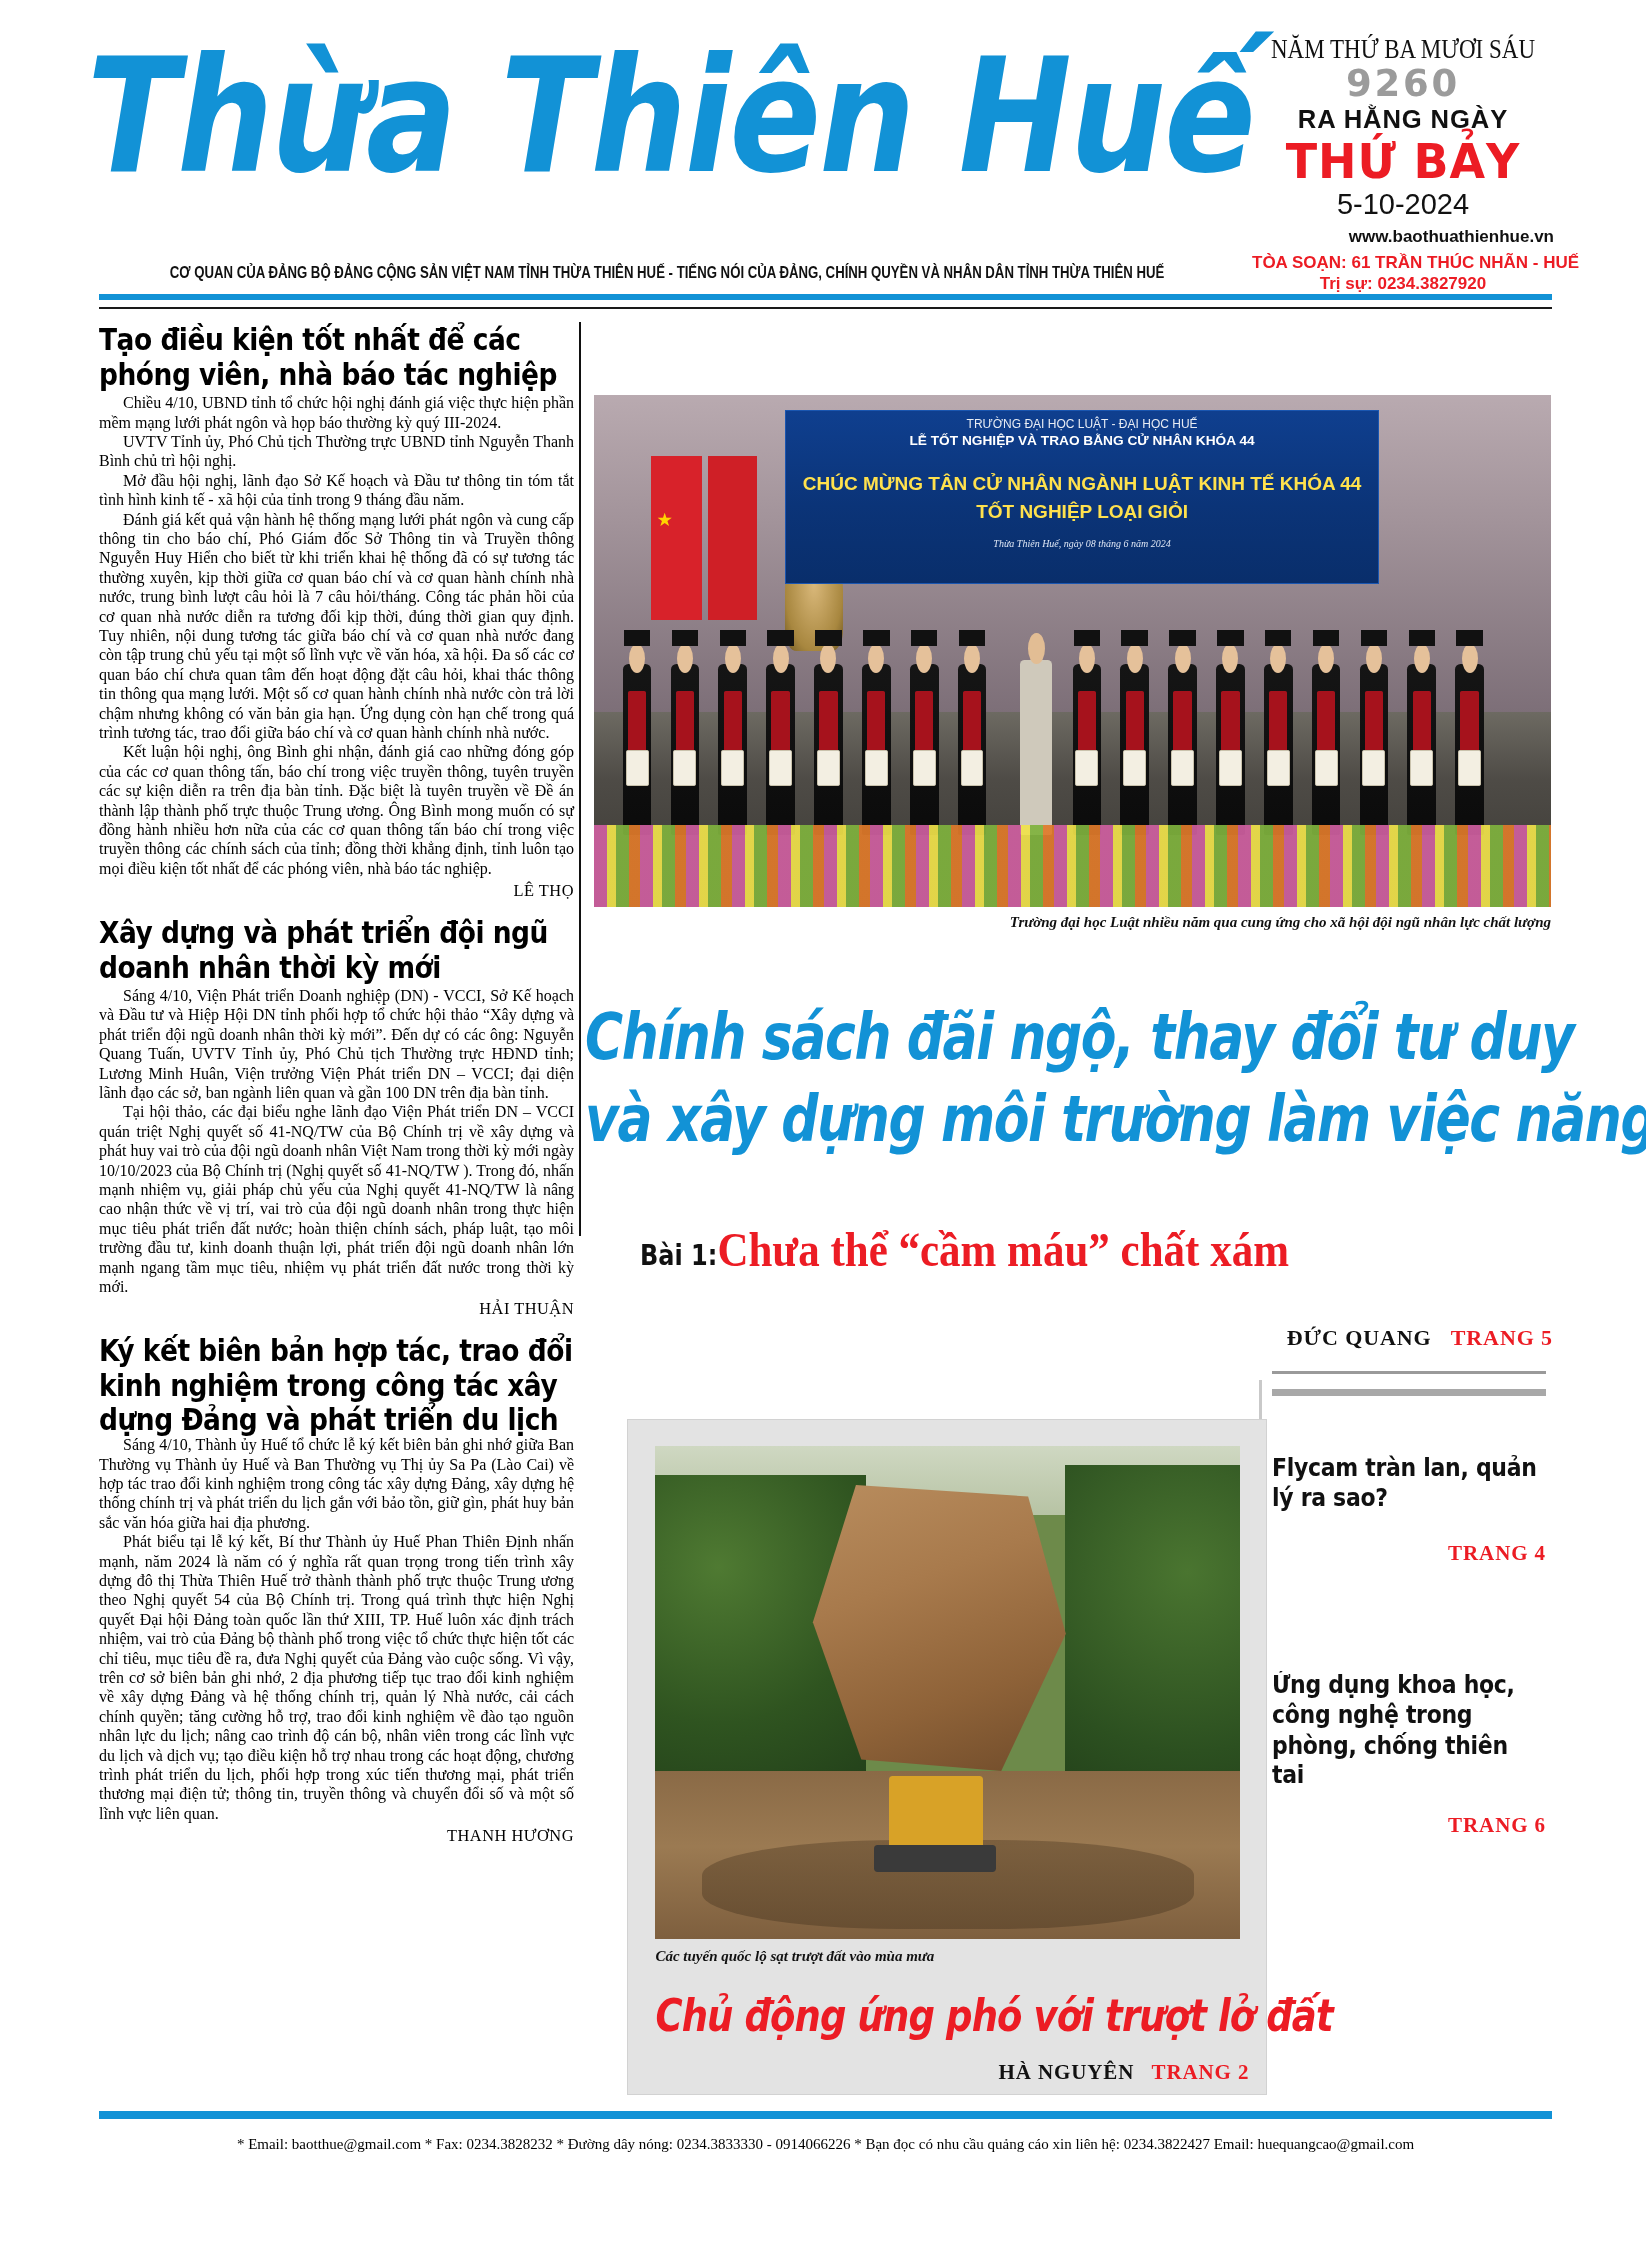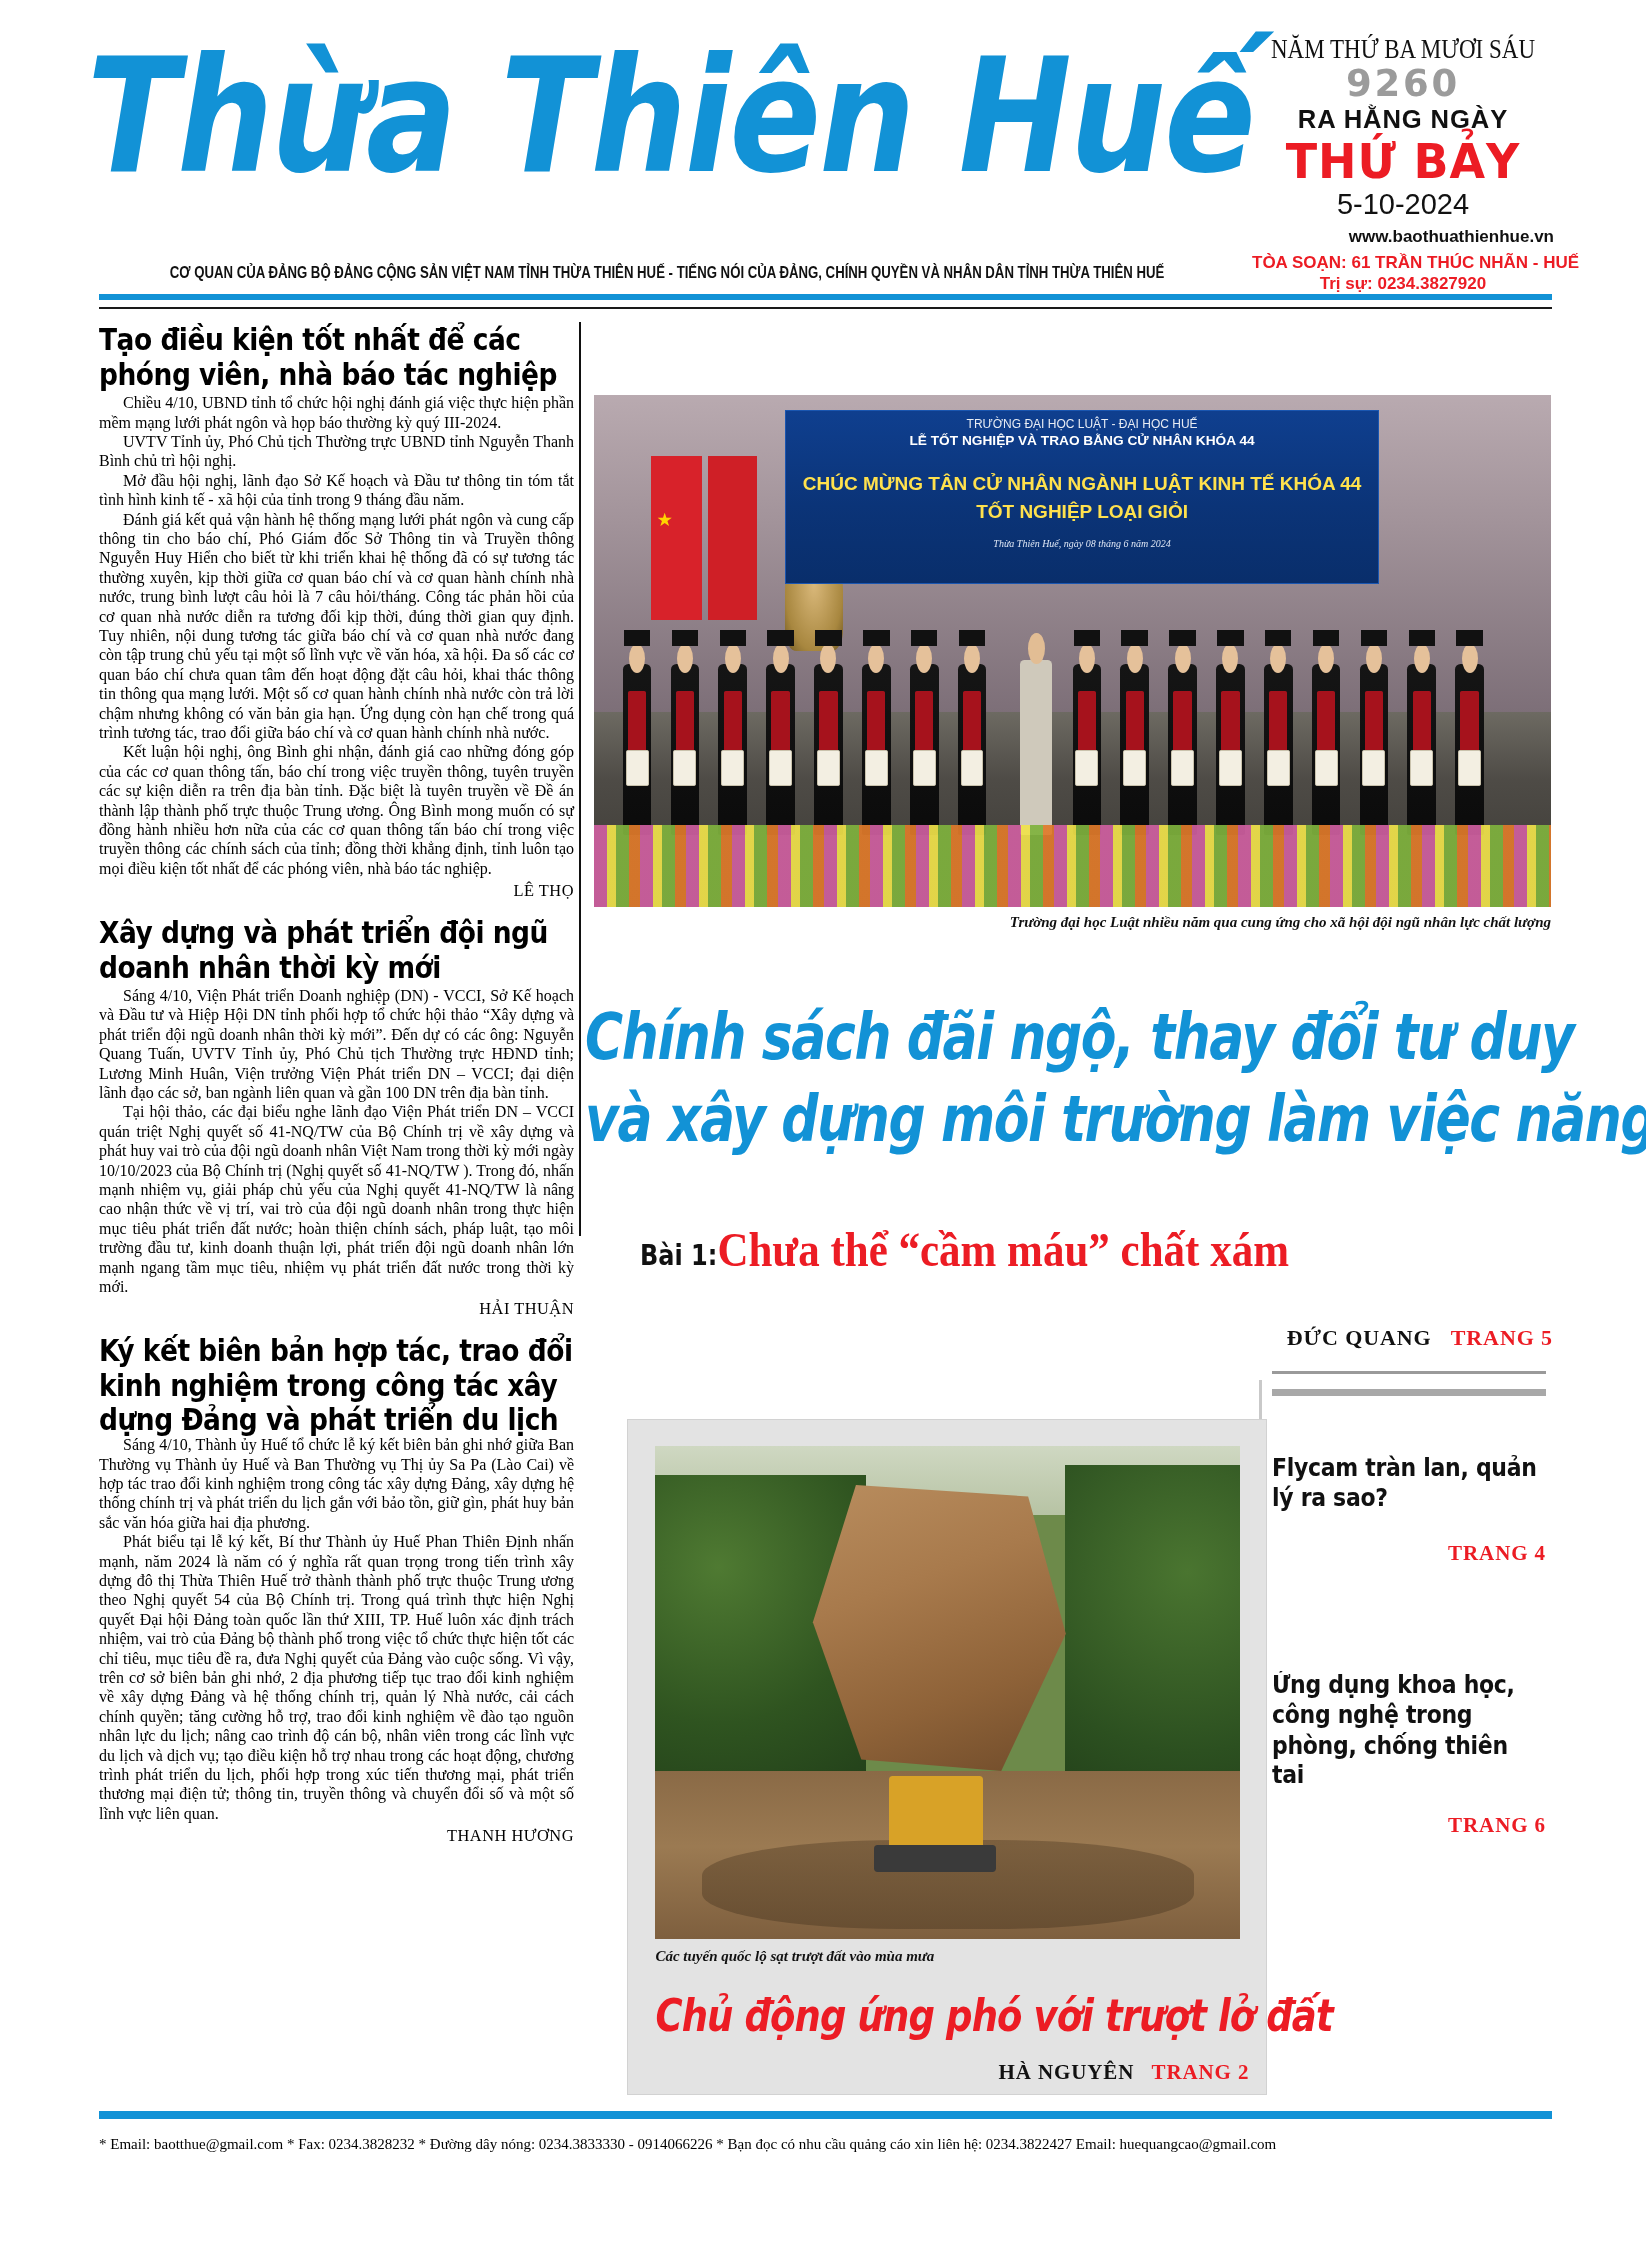--- a/index.html
+++ b/index.html
@@ -449,21 +449,21 @@
     top: 2111px;
     width: 1453px;
     height: 8.2px;
     background: #1292d6;
   }
   .footer-text {
     position: absolute;
     left: 99px;
     top: 2136px;
     width: 1453px;
-    text-align: left;
+    text-align: center;
     font-family: "Liberation Serif", serif;
     font-size: 15px;
     color: #000;
     white-space: nowrap;
   }
 </style>
 </head>
 <body>
 
 <div class="page">

